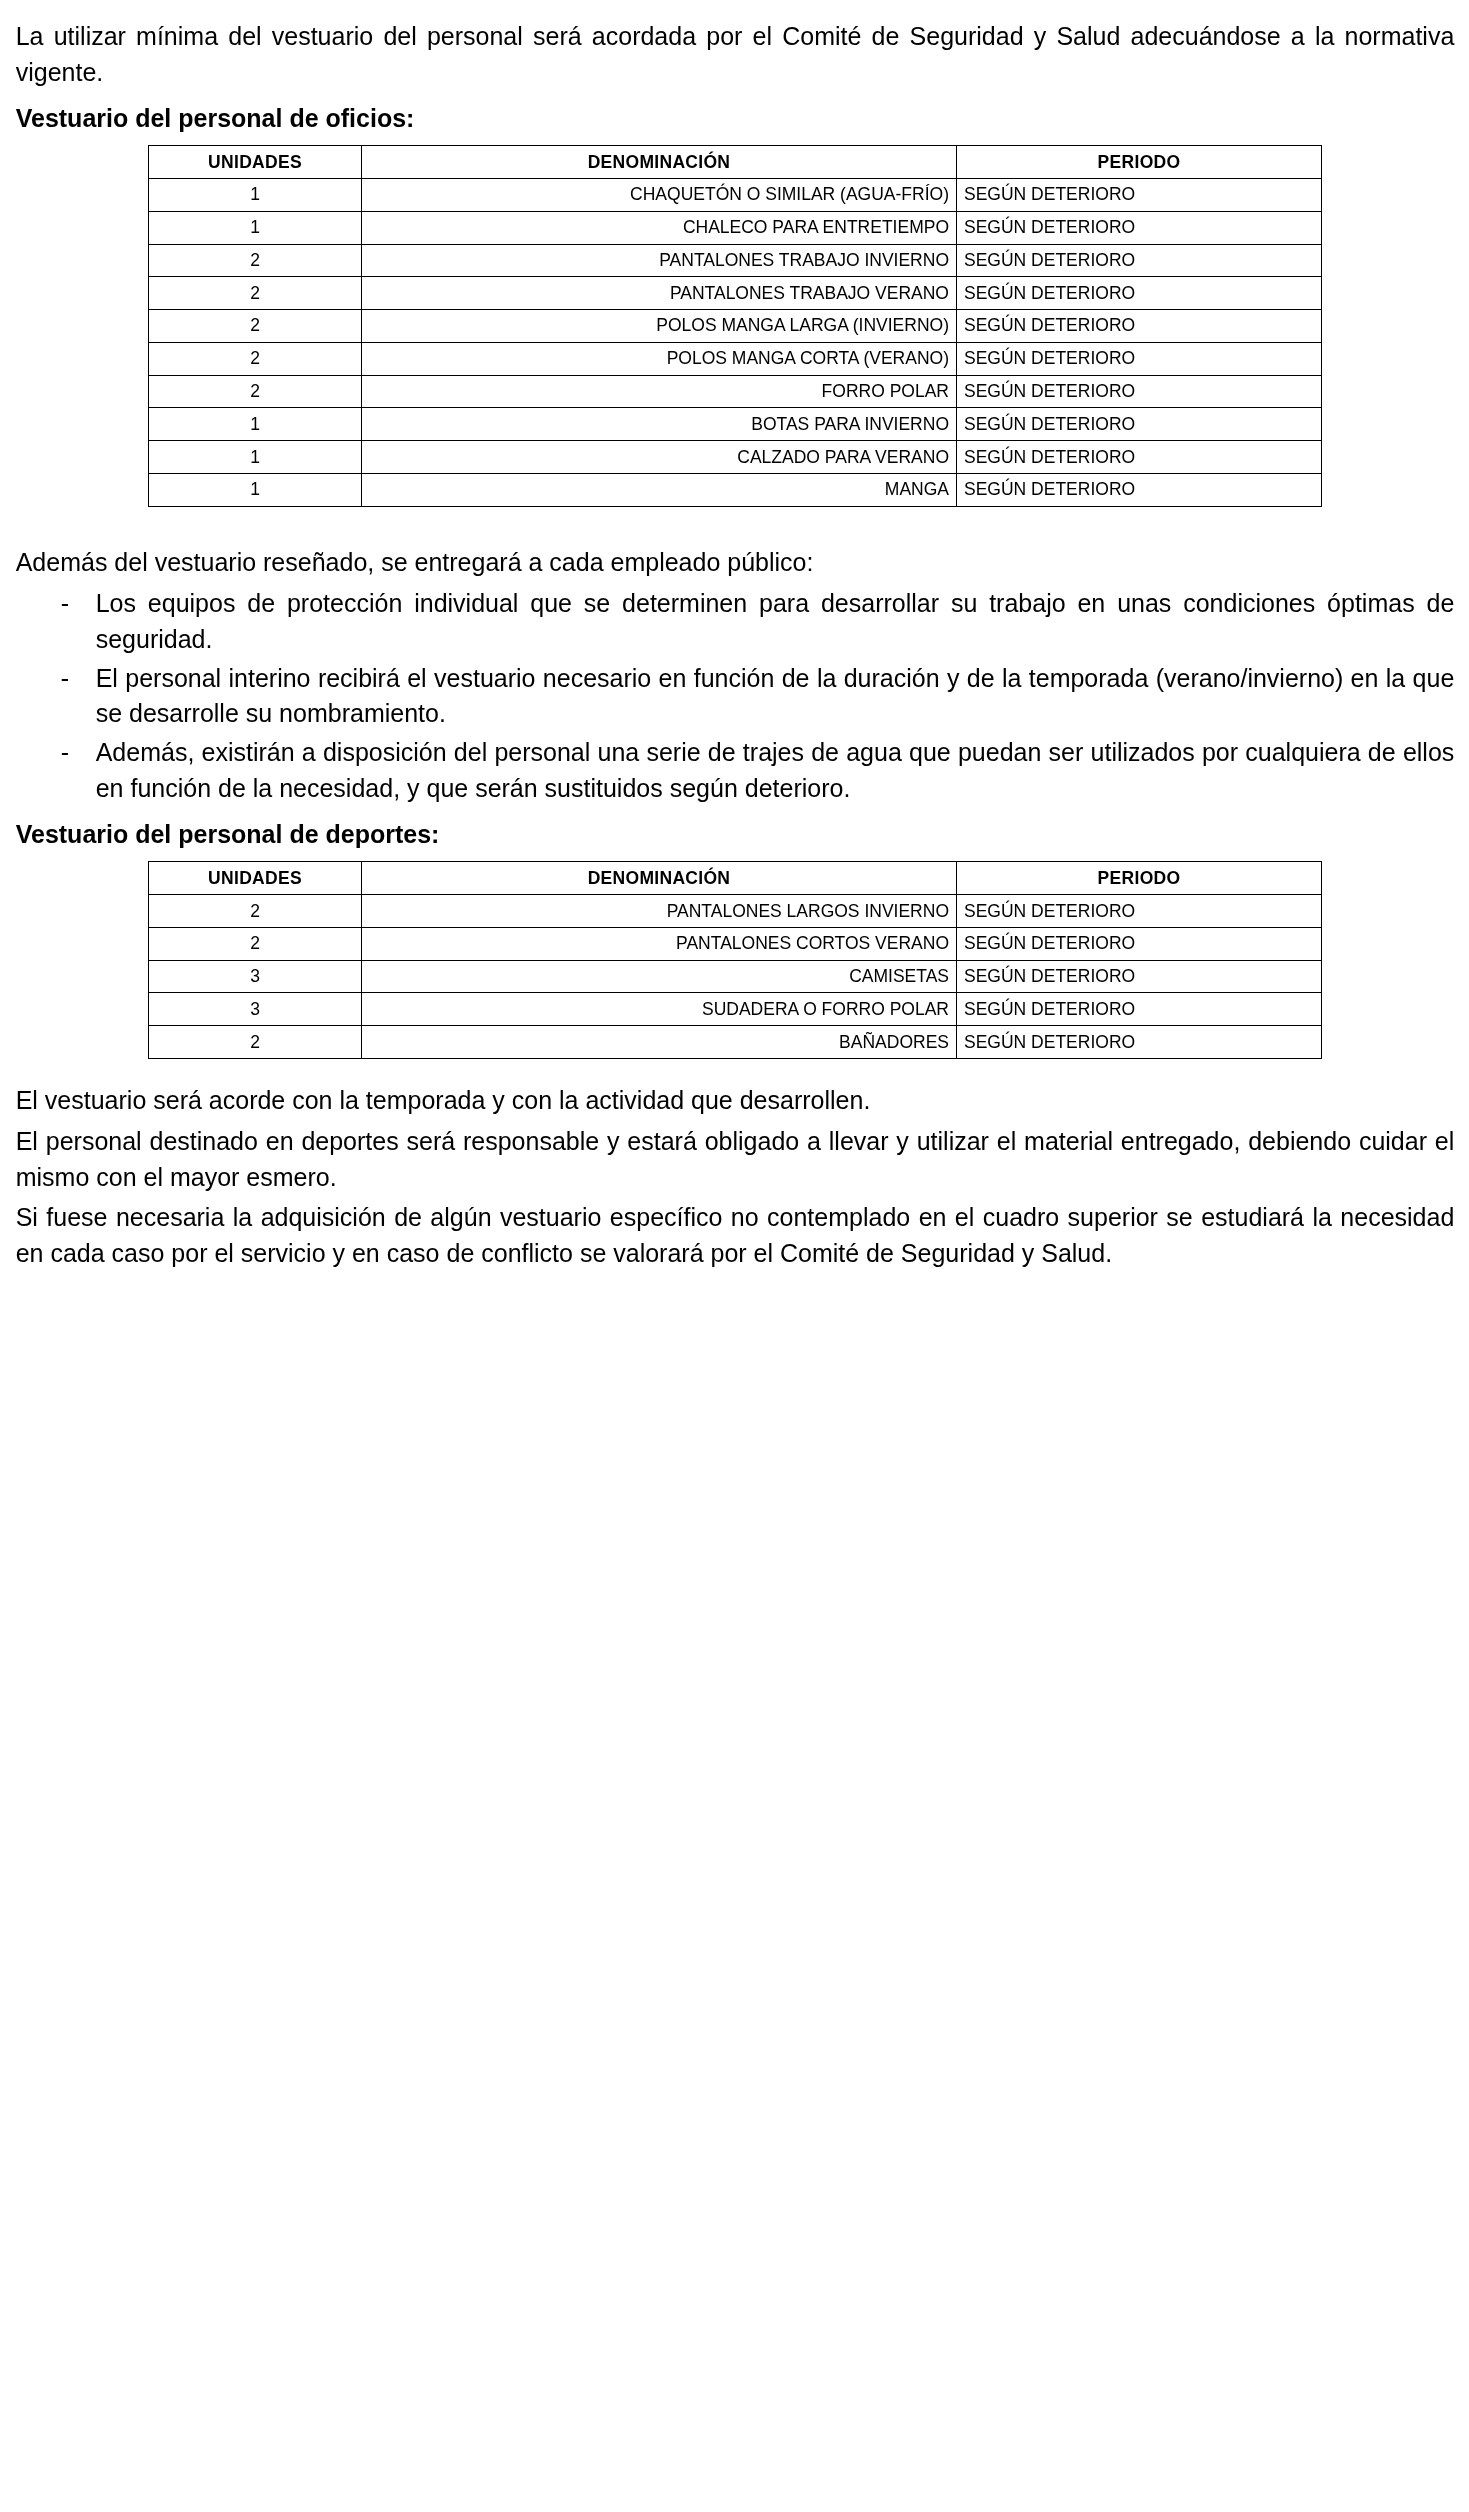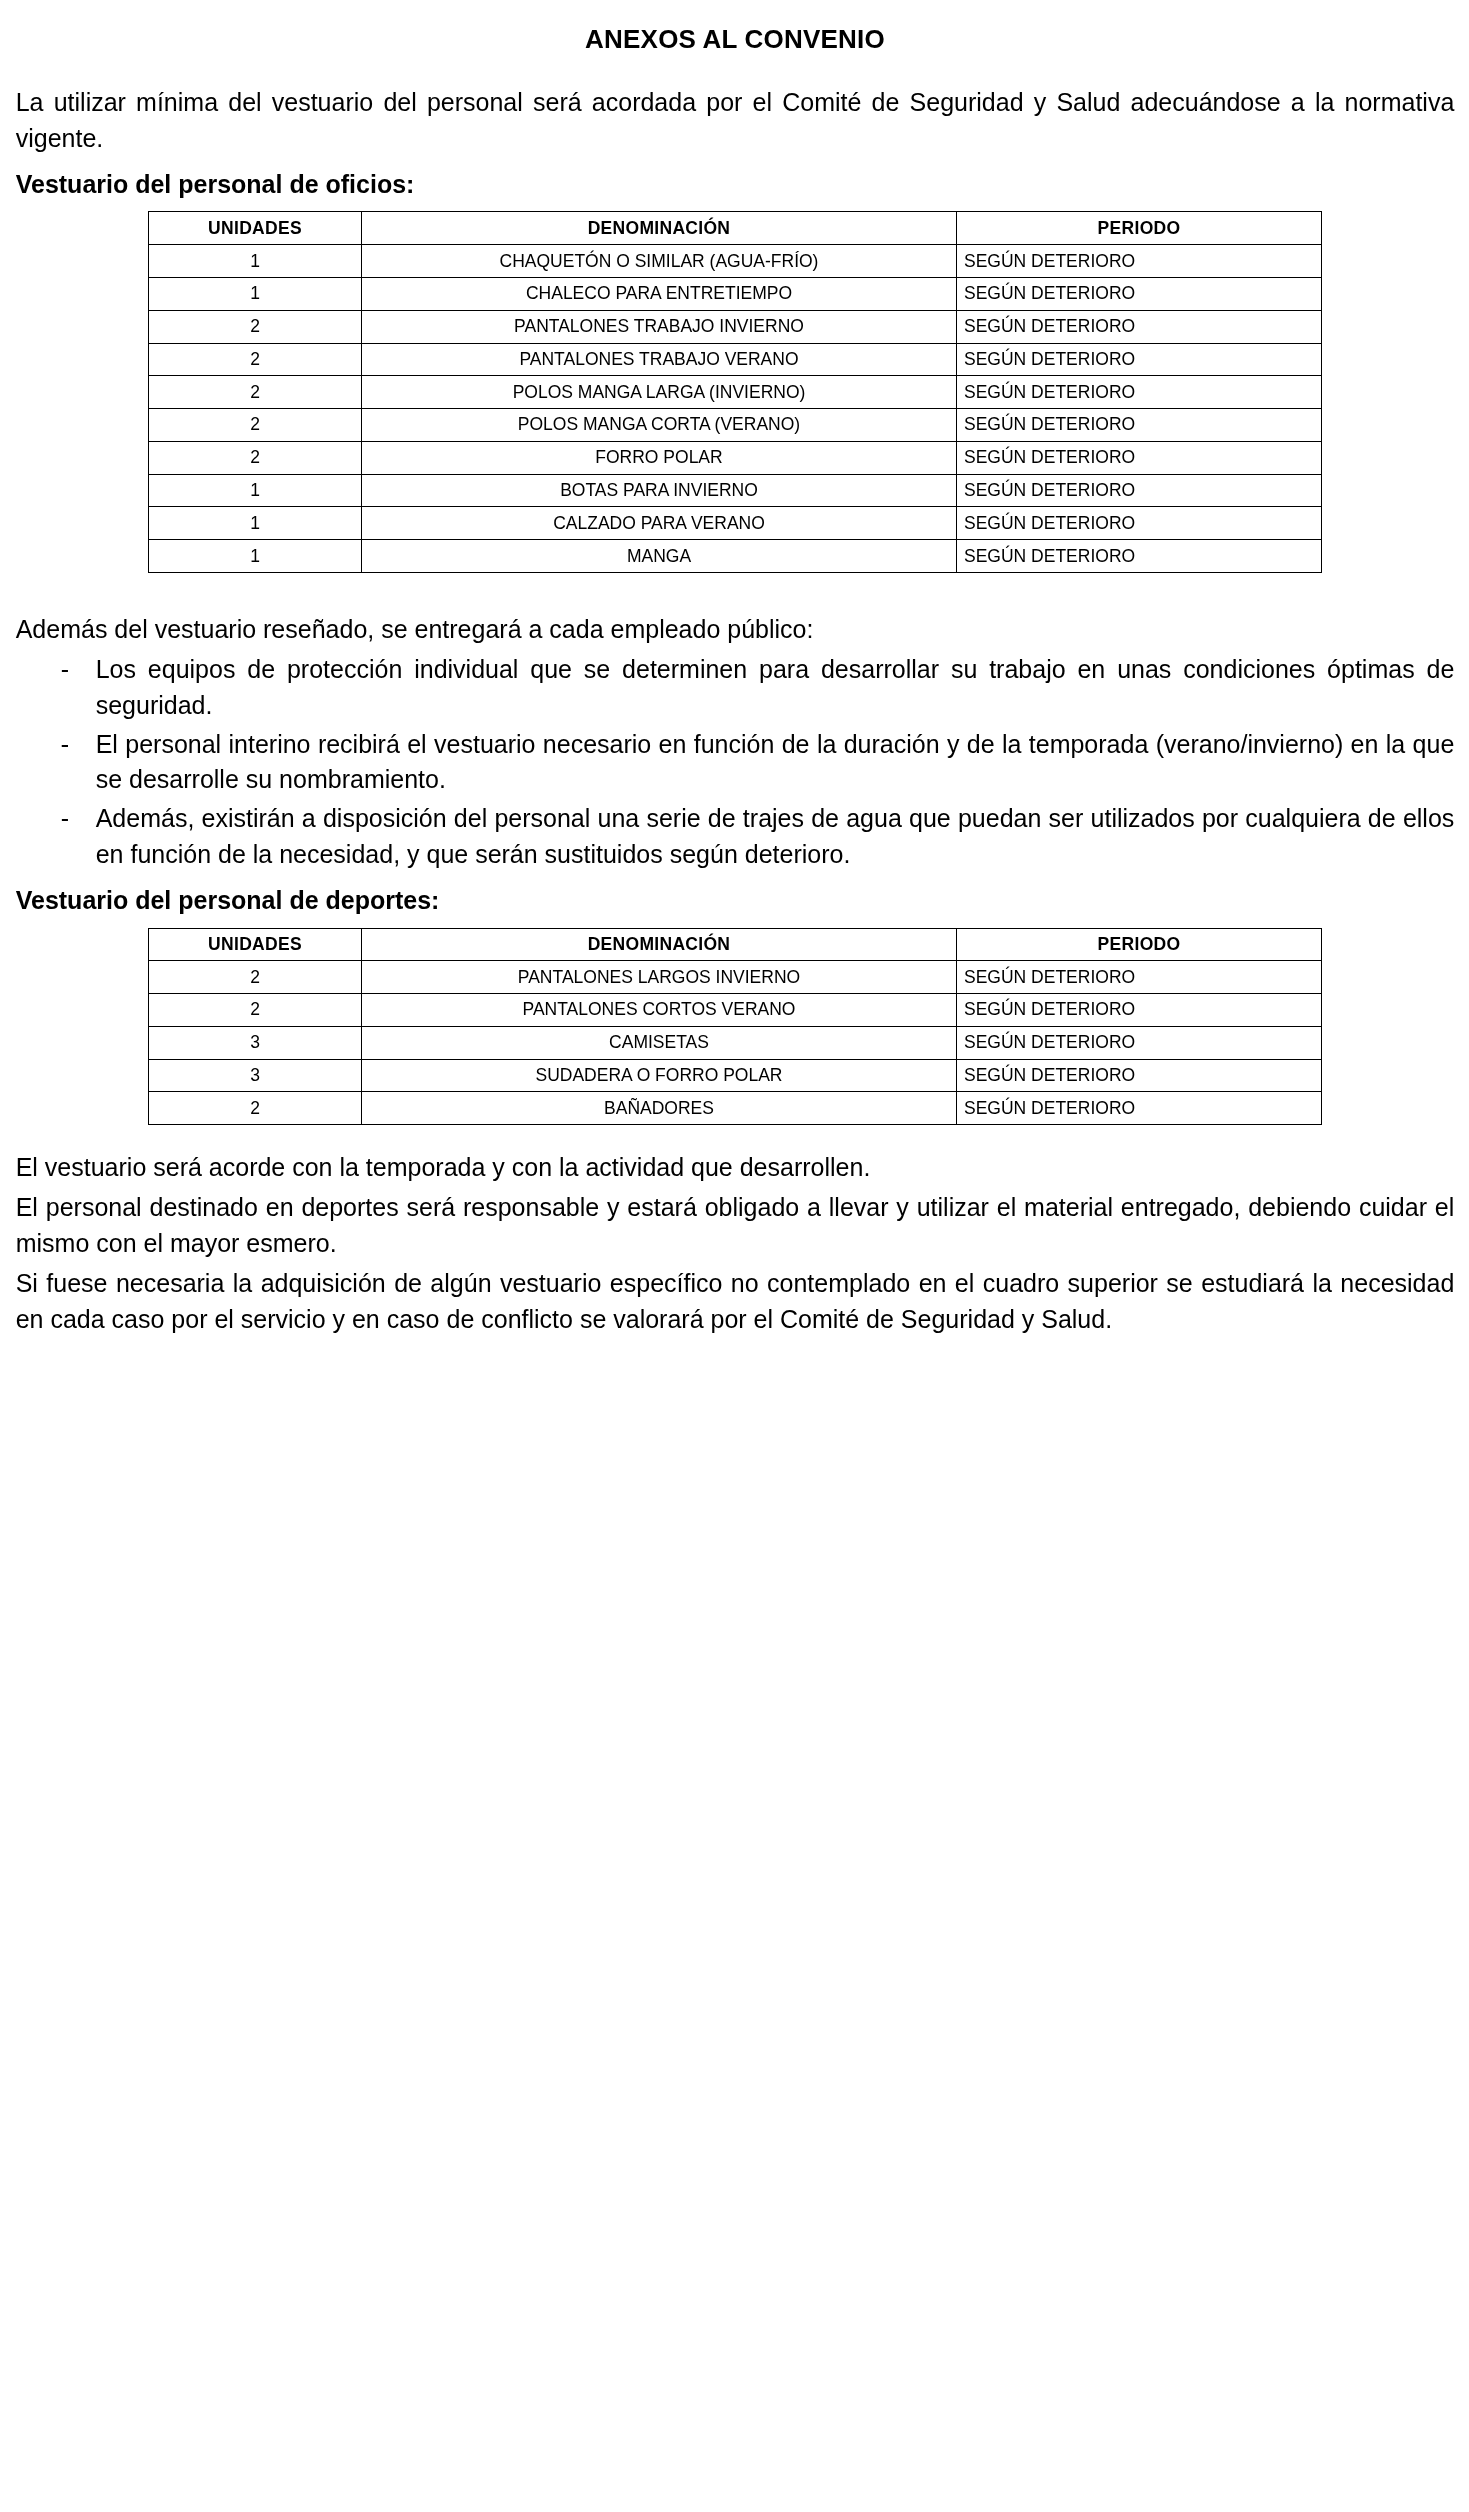--- a/index.html
+++ b/index.html
@@ -65,21 +65,21 @@
     font-weight: bold;
     text-align: center;
     font-size: 17.5px;
     letter-spacing: 0.3px;
   }
   table.uniform-table td.col-units {
     text-align: center;
     width: 198px;
   }
   table.uniform-table td.col-denom {
-    text-align: center;
+    text-align: right;
     width: 580px;
   }
   table.uniform-table td.col-period {
     text-align: left;
     width: 350px;
   }
   table.uniform-table th.col-units { width: 198px; }
   table.uniform-table th.col-denom { width: 580px; }
   table.uniform-table th.col-period { width: 350px; }
 
@@ -103,21 +103,20 @@
     top: 0;
   }
   .spacer-lg { height: 23px; }
   .spacer-sm { height: 8.7px; }
 </style>
 </head>
 <body>
 
 <div class="page">
 
-  <div class="doc-title">ANEXOS AL CONVENIO</div>
 
 
   <p class="body-text">La utilizar mínima del vestuario del personal será acordada por el Comité de Seguridad y Salud adecuándose a la normativa vigente.</p>
 
   <div class="section-head">Vestuario del personal de oficios:</div>
 
   <table class="uniform-table">
     <thead>
       <tr>
         <th class="col-units">UNIDADES</th>

